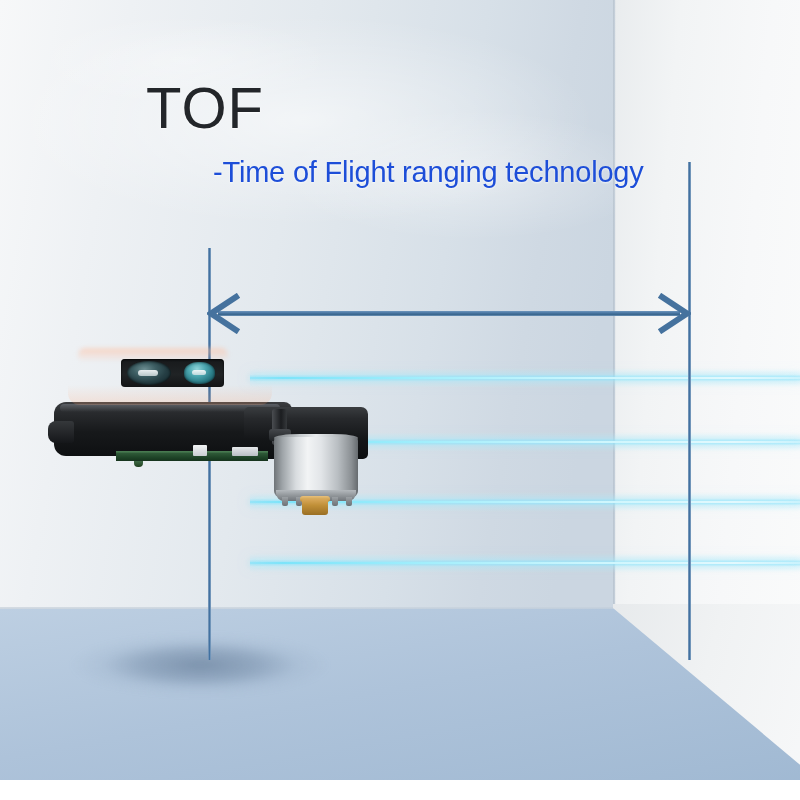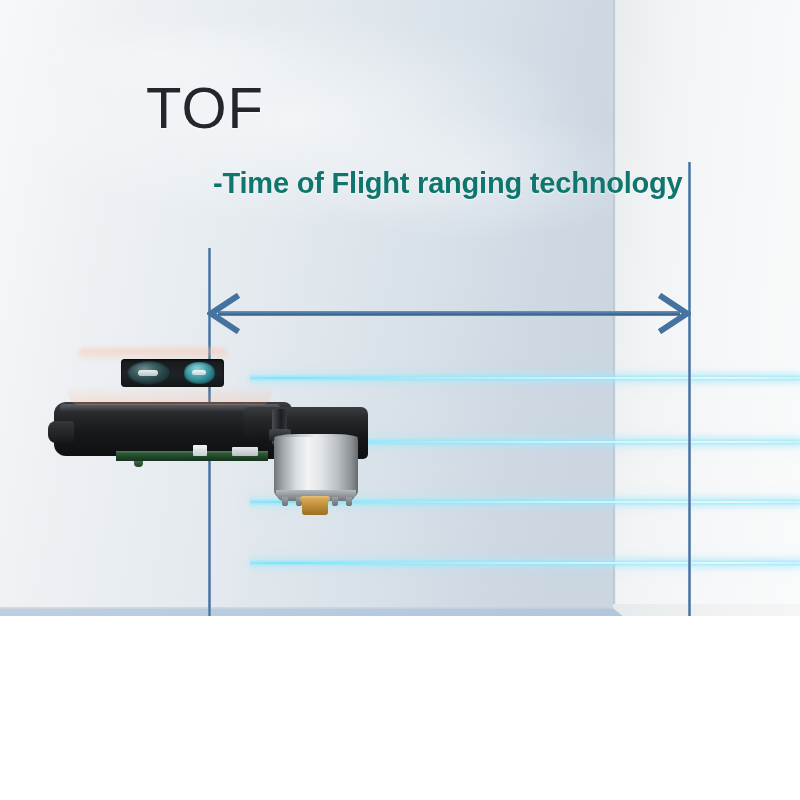--- a/index.html
+++ b/index.html
@@ -2,21 +2,21 @@
 <html><head>
 <meta charset="utf-8">
 <title>TOF</title>
 <style>
   * { margin:0; padding:0; box-sizing:border-box; }
   html, body { width:800px; height:800px; overflow:hidden; background:#fff; }
   body { font-family:"Liberation Sans", sans-serif; }
 
   #stage {
     position:relative;
-    width:800px; height:616px;
+    width:800px; height:780px;
     overflow:hidden;
     background:#f4f6f8;
   }
 
   
   .back-wall{
     position:absolute; left:0; top:0; width:800px; height:800px;
     background:
       linear-gradient(100deg,
         #f7f8f9 0%,
@@ -105,23 +105,23 @@
   .arrow-head svg{ display:block; }
 
   
   .title{
     position:absolute; left:146px; top:79px;
     font-size:58px; font-weight:400; letter-spacing:1px;
     color:#23262a; line-height:1;
     text-shadow:0 1px 2px rgba(255,255,255,.85);
   }
   .subtitle{
-    position:absolute; left:213px; top:168px;
-    font-size:29px; font-weight:700; letter-spacing:-.2px;
-    color:#0f766e; line-height:1.1;
+    position:absolute; left:213px; top:157px;
+    font-size:29px; font-weight:400; letter-spacing:-.2px;
+    color:#1d4ed8; line-height:1.1;
     text-shadow:0 1px 2px rgba(255,255,255,.7);
   }
 
   
   #robot{ position:absolute; left:48px; top:345px; width:330px; height:190px; }
 
   .shadow{
     position:absolute; left:70px; top:634px; width:260px; height:62px;
     background:radial-gradient(ellipse 130px 31px at 50% 50%,
       rgba(75,100,130,.52) 0%,

